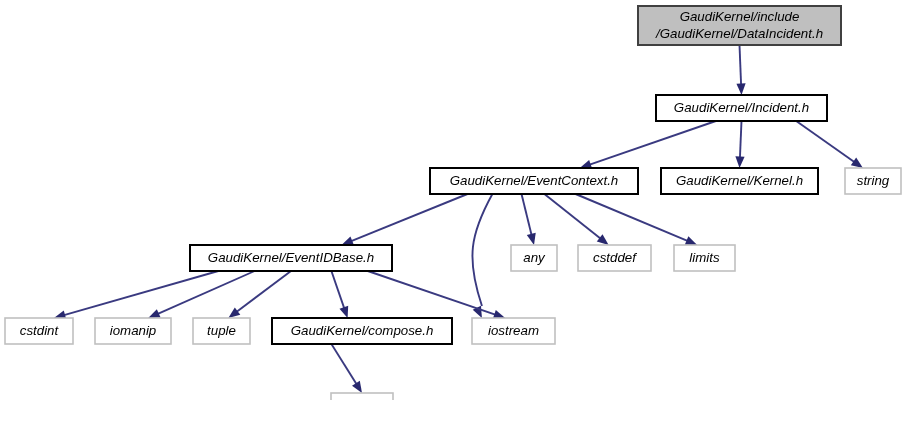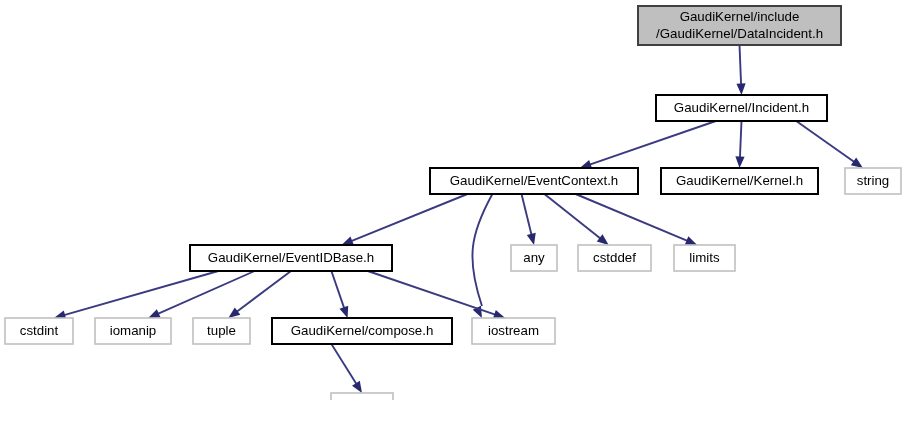--- a/index.html
+++ b/index.html
@@ -7,20 +7,21 @@
     padding: 0;
     background: #ffffff;
   }
   #graph-root {
     position: relative;
     width: 908px;
     height: 400px;
     background: #ffffff;
     font-family: "Liberation Sans", sans-serif;
     overflow: hidden;
+    font-style: italic;
   }
   svg#graph-svg {
     position: absolute;
     top: 0;
     left: 0;
     width: 908px;
     height: 425px;
   }
   .node-box {
     fill: #ffffff;

